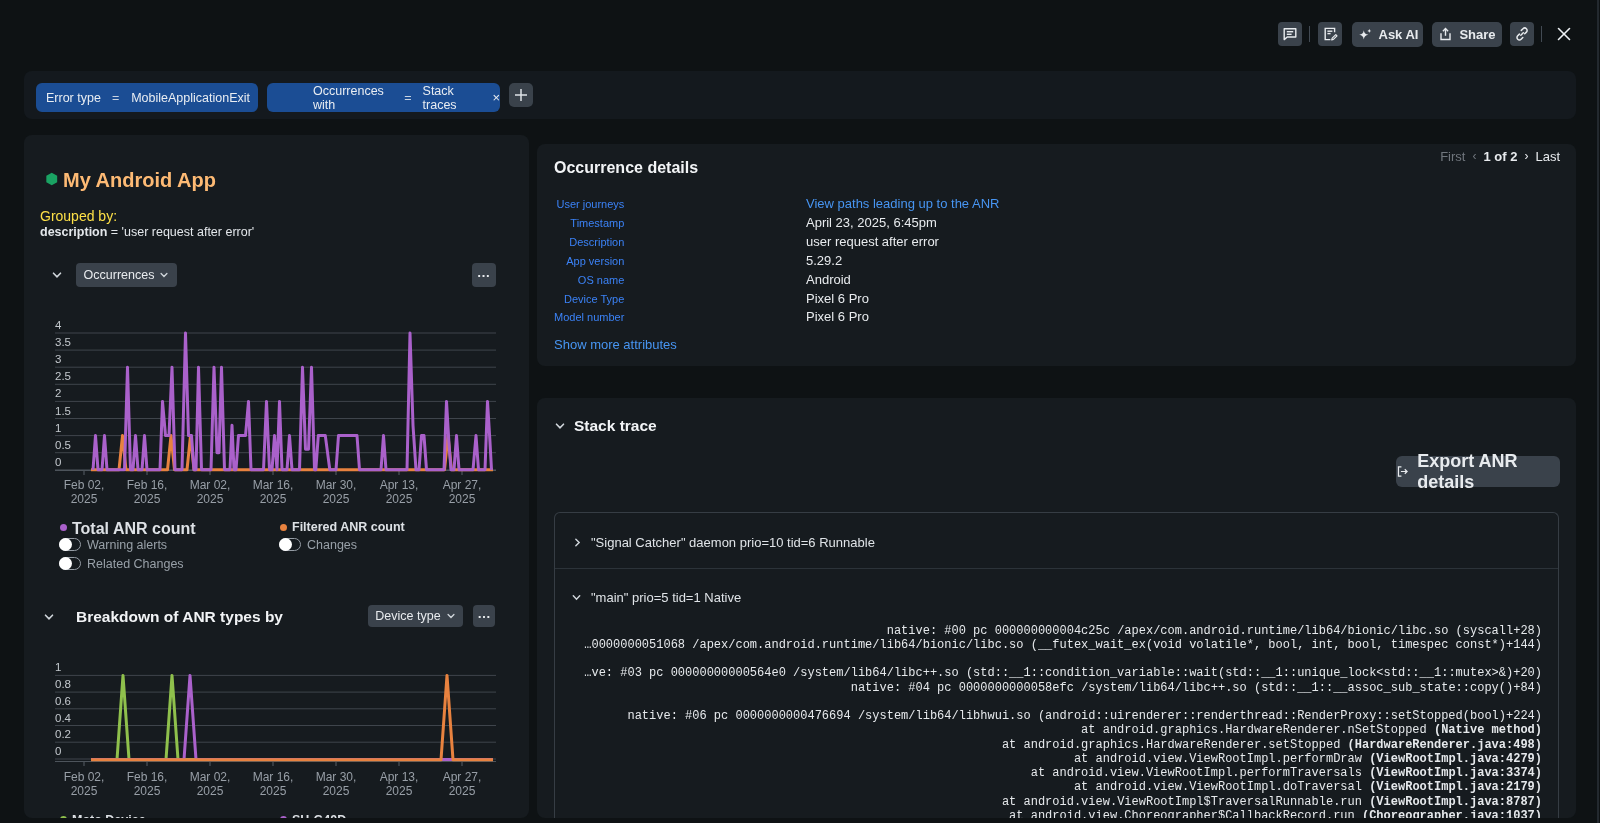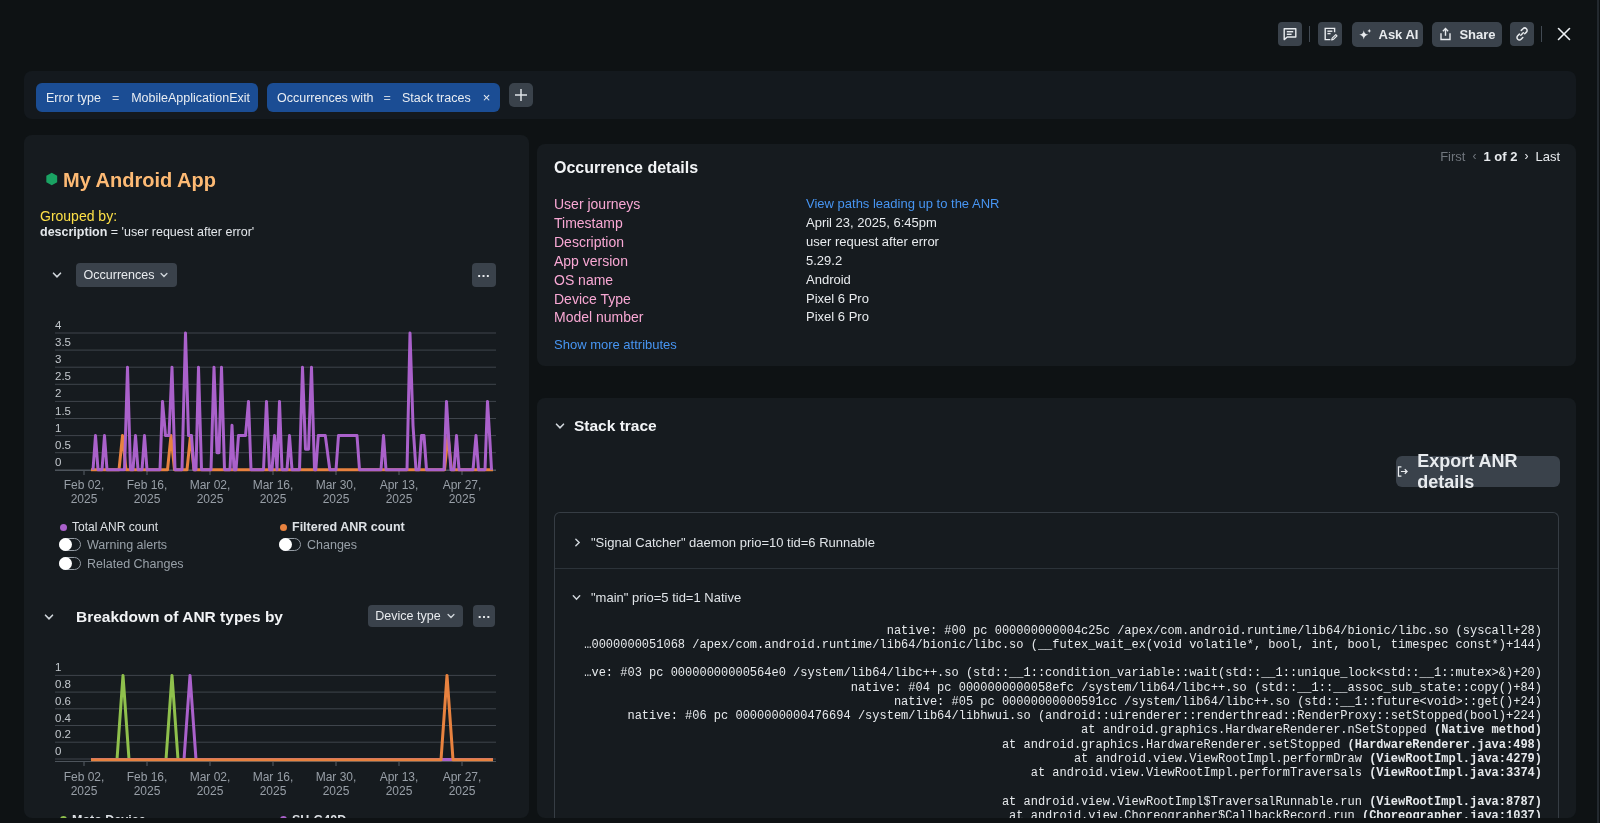--- a/index.html
+++ b/index.html
@@ -61,21 +61,21 @@
   <line x1="2.5" y1="2.5" x2="13.5" y2="13.5"></line>
     <line x1="13.5" y1="2.5" x2="2.5" y2="13.5"></line>
 </svg>
 
 <div class="abs" style="left:24px; top:71px; width:1552px; height:48px; background:#14191e; border-radius:8px;"></div>
 <div class="chip" style="left:36px; width:222px;">
   <span style="margin-left:10px;">Error type</span>
     <span style="margin-left:11px; color:#c9d4e2;">=</span>
     <span style="margin-left:12px;">MobileApplicationExit</span>
 </div>
-<div class="chip" style="left:267px; width:233px;">
+<div class="chip" style="left:267px; width:233px;padding-left:36px;">
   <span style="margin-left:10px;">Occurrences with</span>
     <span style="margin-left:10px; color:#c9d4e2;">=</span>
     <span style="margin-left:11px;">Stack traces</span>
     <span style="margin-left:12px; font-size:13px;">×</span>
 </div>
 <div class="gbtn" style="left:509px; top:83px; width:24px; height:24px; border-radius:5px;">
   <svg width="14" height="14" viewBox="0 0 14 14" stroke="#dfe3e7" stroke-width="1.5">
       <line x1="7" y1="1" x2="7" y2="13"></line>
       <line x1="1" y1="7" x2="13" y2="7"></line>
     </svg>
@@ -148,21 +148,21 @@
       <text x="369" y="171">Apr 13,</text>
         <text x="369" y="184.5">2025</text>
       <text x="432" y="171">Apr 27,</text>
         <text x="432" y="184.5">2025</text>
     </g>
     <polyline fill="none" stroke="#e8823f" stroke-width="3" stroke-linejoin="round" points="61,151.8 89,151.8 92.5,117.6 96,151.8 137.5,151.8 141,117.6 144.5,151.8 157,151.8 160.5,117.6 164,151.8 414.5,151.8 418,117.6 421.5,151.8 463,151.8"></polyline>
     <polyline fill="none" stroke="#aa61cb" stroke-width="3" stroke-linejoin="round" points="63,151.8 65.5,117.6 68,151.8 72,151.8 74.5,117.6 77,151.8 94.5,151.8 97.5,49.2 100.5,151.8 103,151.8 105.5,117.6 108,151.8 112,151.8 114.5,117.6 117,151.8 130,151.8 132.5,83.4 135.5,117.6 139,117.6 142,49.2 145,151.8 152,151.8 155.5,15.0 158.5,117.6 161.5,117.6 164,151.8 166,151.8 168.5,49.2 171.5,151.8 181,151.8 184,49.2 187,134.7 189,134.7 191.5,49.2 194.5,151.8 200,151.8 202,107.3 204,151.8 206,151.8 208.5,117.6 215.5,117.6 218.5,83.4 221,151.8 233.5,151.8 236.5,83.4 239.5,151.8 242,151.8 244.5,117.6 247,151.8 249.5,83.4 252,151.8 257,151.8 259.5,117.6 262,151.8 269.5,151.8 272.5,49.2 275.5,131.3 278.5,131.3 281.5,49.2 284.5,151.8 285.8,151.8 288.3,117.6 295.3,117.6 299.8,151.8 306,151.8 308.5,117.6 327,117.6 329.5,151.8 351,151.8 353.5,117.6 356,151.8 377,151.8 380,15.0 383,107.3 386,151.8 389,151.8 391.5,117.6 394,117.6 396.5,151.8 414,151.8 416.5,83.4 419,126.2 421,151.8 424,151.8 426.5,117.6 429,151.8 443,151.8 446,117.6 448.5,151.8 455,151.8 457.5,83.4 460,124.4 461.5,151.8"></polyline>
   </svg>
 
   <span class="abs" style="left:36px; top:388.5px; width:7px; height:7px; border-radius:50%; background:#aa61cb;"></span>
-  <div class="abs" style="left:48px; top:384.5px; font-size:12px; font-weight:normal; color:#dde1e5;">Total ANR count</div>
+  <div class="abs" style="left:48px; top:384.5px; font-size:16px; font-weight:bold; color:#dde1e5;">Total ANR count</div>
   <span class="abs" style="left:256px; top:388.5px; width:7px; height:7px; border-radius:50%; background:#e8823f;"></span>
   <div class="abs" style="left:268px; top:384.5px; font-size:12.5px; font-weight:bold; color:#dde1e5;">Filtered ANR count</div>
 
   <div class="toggle abs" style="left:35px; top:403px;"></div>
   <div class="abs" style="left:63px; top:403px; font-size:12.5px; color:#98a0a8;">Warning alerts</div>
   <div class="toggle abs" style="left:255px; top:403px;"></div>
   <div class="abs" style="left:283px; top:403px; font-size:12.5px; color:#98a0a8;">Changes</div>
   <div class="toggle abs" style="left:35px; top:422px;"></div>
   <div class="abs" style="left:63px; top:422px; font-size:12.5px; color:#98a0a8;">Related Changes</div>
 
@@ -235,21 +235,21 @@
 <div class="panel" id="occpanel" style="left:537px; top:144px; width:1039px; height:222px;">
 
   <div class="abs" style="right:16px; top:4px; font-size:13px; color:#e8ebee; display:flex; align-items:center; gap:7px; height:16px;">
     <span style="color:#70767d;">First</span>
       <span style="color:#70767d; font-size:12px;">‹</span>
       <span style="font-weight:bold;">1 of 2</span>
       <span style="font-size:12px;">›</span>
       <span>Last</span>
   </div>
   <div class="abs" style="left:17px; top:15px; font-size:16px; font-weight:bold; color:#f2f4f6;">Occurrence details</div>
-  <div class="abs" style="left:17px; top:51px; font-size:14px; line-height:18.9px; color:#f9a8d4;">
+  <div class="abs" style="left:17px; top:51px; font-size:11px; line-height:18.9px; color:#3b82f6;text-align:right;">
     User journeys<br>Timestamp<br>Description<br>App version<br>OS name<br>Device Type<br>Model number
   </div>
   <div class="abs" style="left:269px; top:51px; font-size:13px; line-height:18.9px; color:#e8ebee;">
     <span style="color:#4795f2;">View paths leading up to the ANR</span><br>April 23, 2025, 6:45pm<br>user request after error<br>5.29.2<br>Android<br>Pixel 6 Pro<br>Pixel 6 Pro
   </div>
   <div class="abs" style="left:17px; top:193px; font-size:13px; color:#4795f2;">Show more attributes</div>
 </div>
 
 <div class="panel" id="stackpanel" style="left:537px; top:398px; width:1039px; height:420px;">
 
@@ -273,24 +273,24 @@
     <div class="abs" style="left:36px; top:22px; font-size:13px; color:#dfe3e7;">"Signal Catcher" daemon prio=10 tid=6 Runnable</div>
     <div class="abs" style="left:0; top:55px; width:1005px; height:1px; background:#2c3339;"></div>
     <svg class="abs" style="left:16px; top:79px;" width="11" height="11" viewBox="0 0 12 12" fill="none" stroke="#cfd5da" stroke-width="1.6" stroke-linecap="round">
         <path d="M2.5 4.2 L6 7.8 L9.5 4.2"></path>
       </svg>
     <div class="abs" style="left:36px; top:77px; font-size:13px; color:#dfe3e7;">"main" prio=5 tid=1 Native</div>
     <div class="mline" style="top:110.5px;">native: #00 pc 000000000004c25c /apex/com.android.runtime/lib64/bionic/libc.so (syscall+28)</div>
     <div class="mline" style="top:124.8px;">…0000000051068 /apex/com.android.runtime/lib64/bionic/libc.so (__futex_wait_ex(void volatile*, bool, int, bool, timespec const*)+144)</div>
     <div class="mline" style="top:153.3px;">…ve: #03 pc 00000000000564e0 /system/lib64/libc++.so (std::__1::condition_variable::wait(std::__1::unique_lock&lt;std::__1::mutex&gt;&amp;)+20)</div>
     <div class="mline" style="top:167.5px;">native: #04 pc 0000000000058efc /system/lib64/libc++.so (std::__1::__assoc_sub_state::copy()+84)</div>
-    <div class="mline" style="top:181.8px;">native: #05 pc 00000000000591cc /system/lib64/libc++.so (std::__1::future&lt;void&gt;::get()+24)</div>
     <div class="mline" style="top:196px;">native: #06 pc 0000000000476694 /system/lib64/libhwui.so (android::uirenderer::renderthread::RenderProxy::setStopped(bool)+224)</div>
     <div class="mline" style="top:210.3px;">at android.graphics.HardwareRenderer.nSetStopped <b>(Native method)</b></div>
     <div class="mline" style="top:224.5px;">at android.graphics.HardwareRenderer.setStopped <b>(HardwareRenderer.java:498)</b></div>
     <div class="mline" style="top:238.8px;">at android.view.ViewRootImpl.performDraw <b>(ViewRootImpl.java:4279)</b></div>
     <div class="mline" style="top:253px;">at android.view.ViewRootImpl.performTraversals <b>(ViewRootImpl.java:3374)</b></div>
+    <div class="mline" style="top:267.3px;">at android.view.ViewRootImpl.doTraversal <b>(ViewRootImpl.java:2179)</b></div>
     <div class="mline" style="top:281.5px;">at android.view.ViewRootImpl$TraversalRunnable.run <b>(ViewRootImpl.java:8787)</b></div>
     <div class="mline" style="top:295.8px;">at android.view.Choreographer$CallbackRecord.run <b>(Choreographer.java:1037)</b></div>
   </div>
 </div>
 
 <div class="abs" style="left:1597px; top:0; width:2px; height:823px; background:#23292f;"></div>
 
 </body></html>

